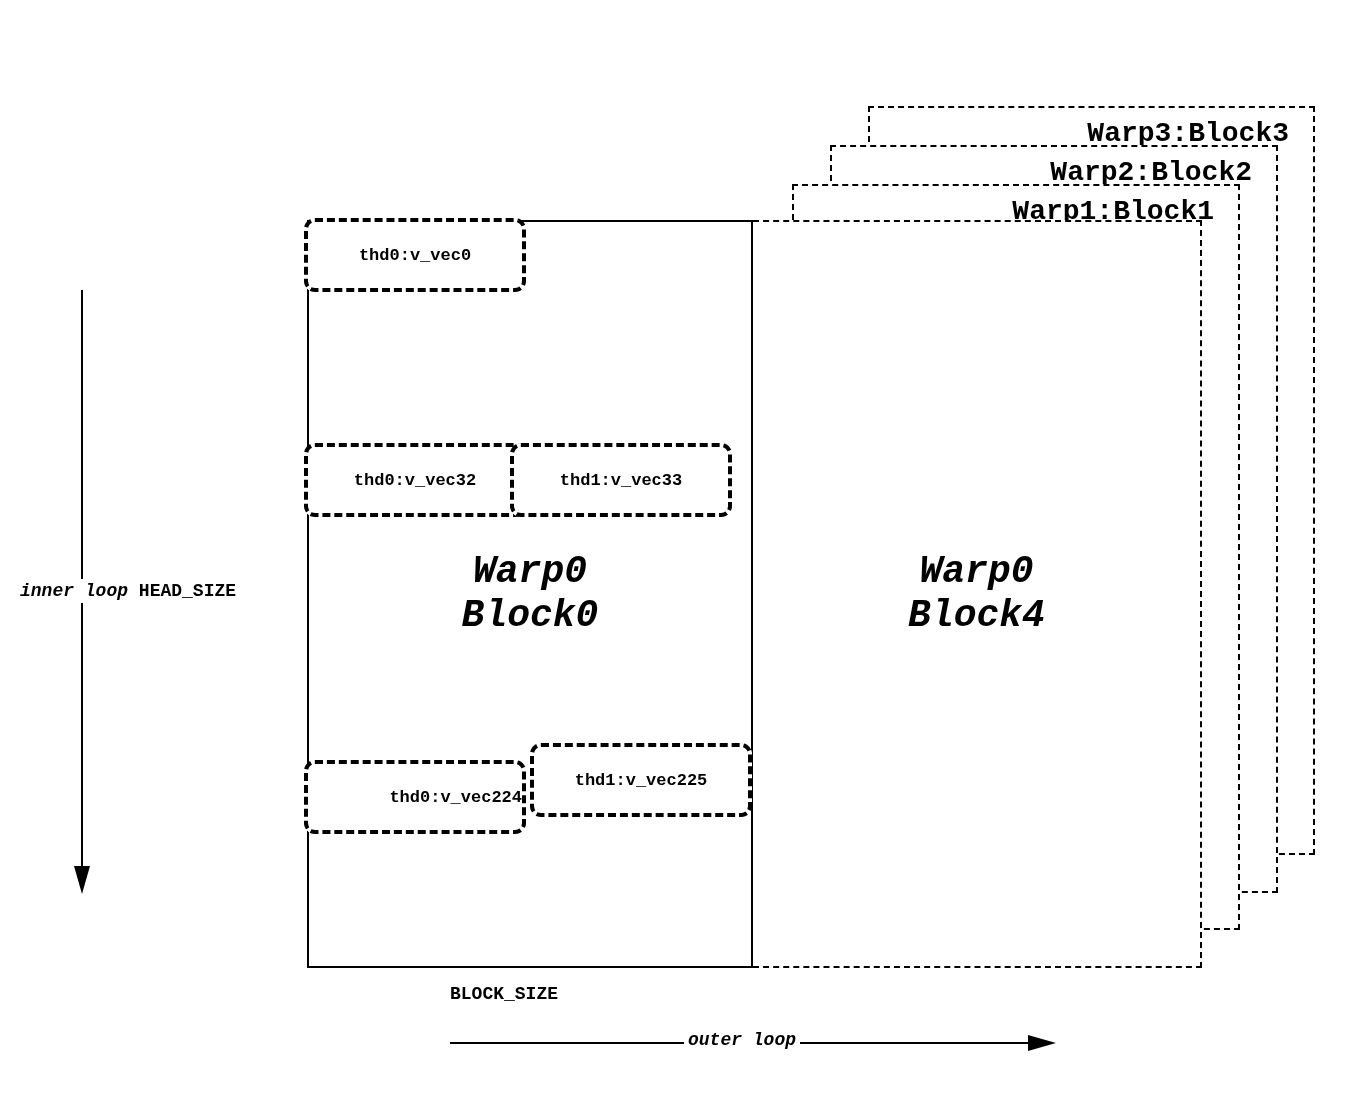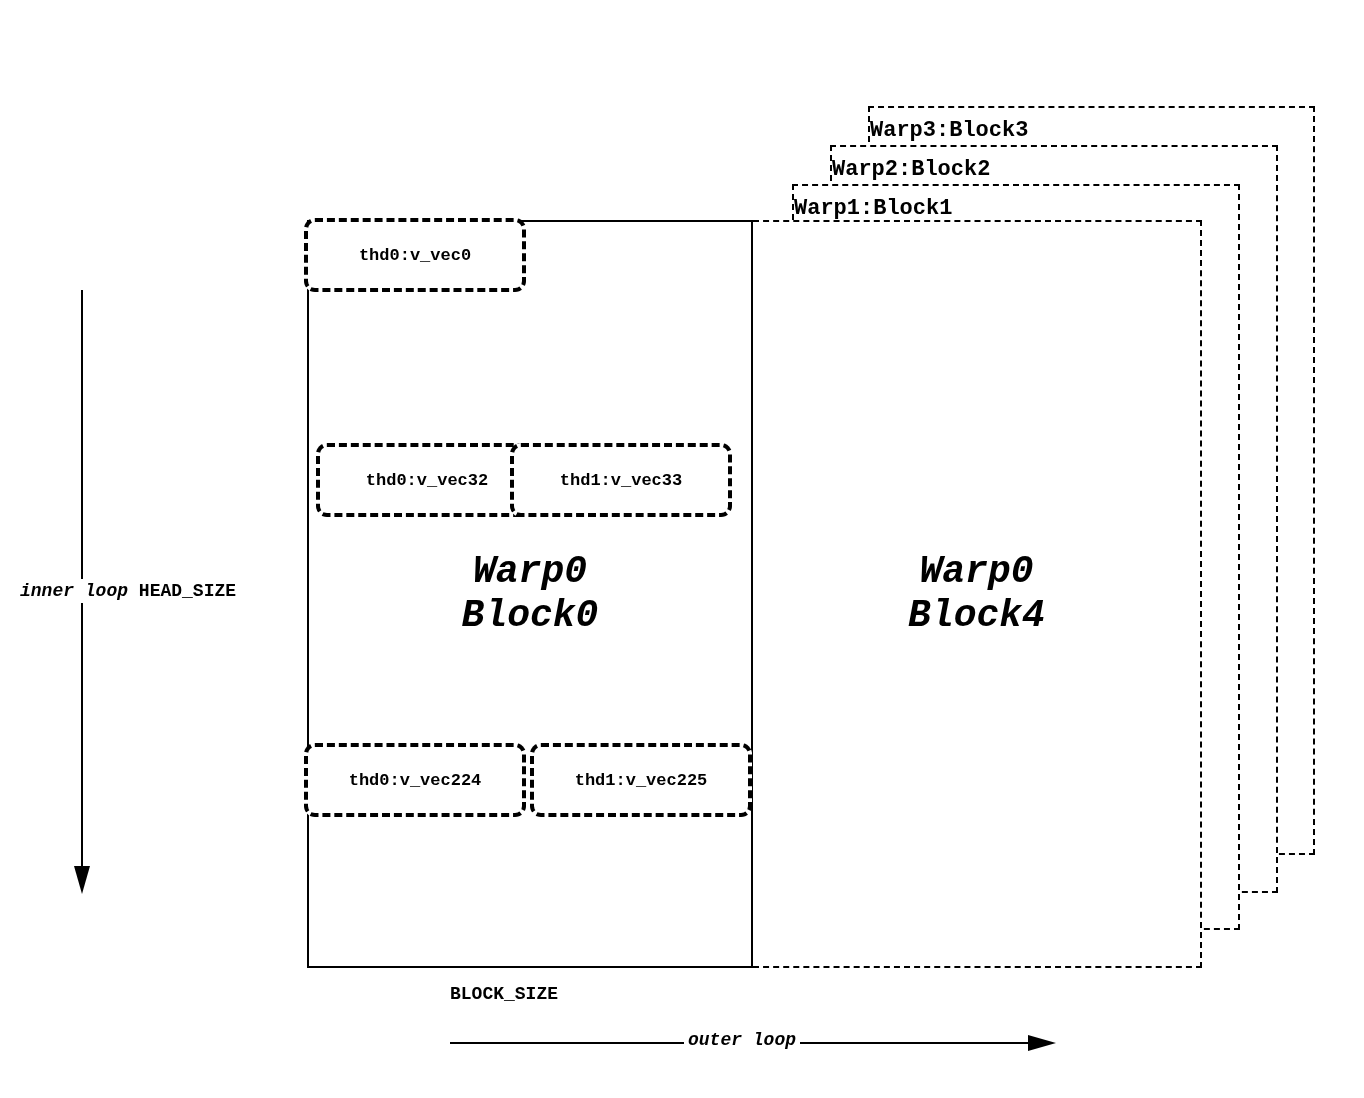--- a/index.html
+++ b/index.html
@@ -16,22 +16,22 @@
     position: absolute; top: 26px; left: 36px; width: 1328px;
     text-align: center; font-weight: bold; font-size: 20px; letter-spacing: 0;
   }
 
   
   .ctx {
     position: absolute; background: var(--bg);
     border: 2px dashed var(--ink);
   }
   .ctx .ctx-label {
-    display: block; 
-    padding: 10px 24px 0 0; font-weight: bold; font-size: 22px;
+    display: block; text-align: right;
+    padding: 10px 24px 0 0; font-weight: bold; font-size: 28px;
   }
   #warp3-box { left: 868px; top: 106px; width: 447px; height: 749px; z-index: 1; }
   #warp2-box { left: 830px; top: 145px; width: 448px; height: 748px; z-index: 2; }
   #warp1-box { left: 792px; top: 184px; width: 448px; height: 746px; z-index: 3; }
   #block4-box { left: 753px; top: 220px; width: 449px; height: 748px; z-index: 4; border-left: none; }
 
   
   #main-box {
     position: absolute; left: 307px; top: 220px; width: 446px; height: 748px;
     background: var(--bg); border: 2px solid var(--ink); z-index: 5;
@@ -45,23 +45,23 @@
 
   
   .vec-cell {
     position: absolute; width: 222px; height: 74px; z-index: 6;
     background: var(--bg); border: 4px dashed var(--ink); border-radius: 11px;
     display: flex; align-items: center; justify-content: center;
     font-weight: bold; font-size: 17px;
   }
   #cell-r1c1 { left: 304px; top: 218px; }
   #cell-r1c2 { left: 530px; top: 218px; }
-  #cell-r2c1 { left: 316px; top: 443px; }
+  #cell-r2c1 { left: 304px; top: 443px; }
   #cell-r2c2 { left: 510px; top: 443px; }
-  #cell-r3c1 { left: 304px; top: 743px; }
+  #cell-r3c1 { left: 304px; top: 760px; justify-content: flex-end; }
   #cell-r3c2 { left: 530px; top: 743px; }
 
   
   .arrow-svg { position: absolute; z-index: 8; }
   #inner-arrow { left: 69px; top: 286px; }
   #outer-arrow { left: 448px; top: 1031px; }
 
   
   .axis-label {
     position: absolute; z-index: 9; background: var(--bg);

